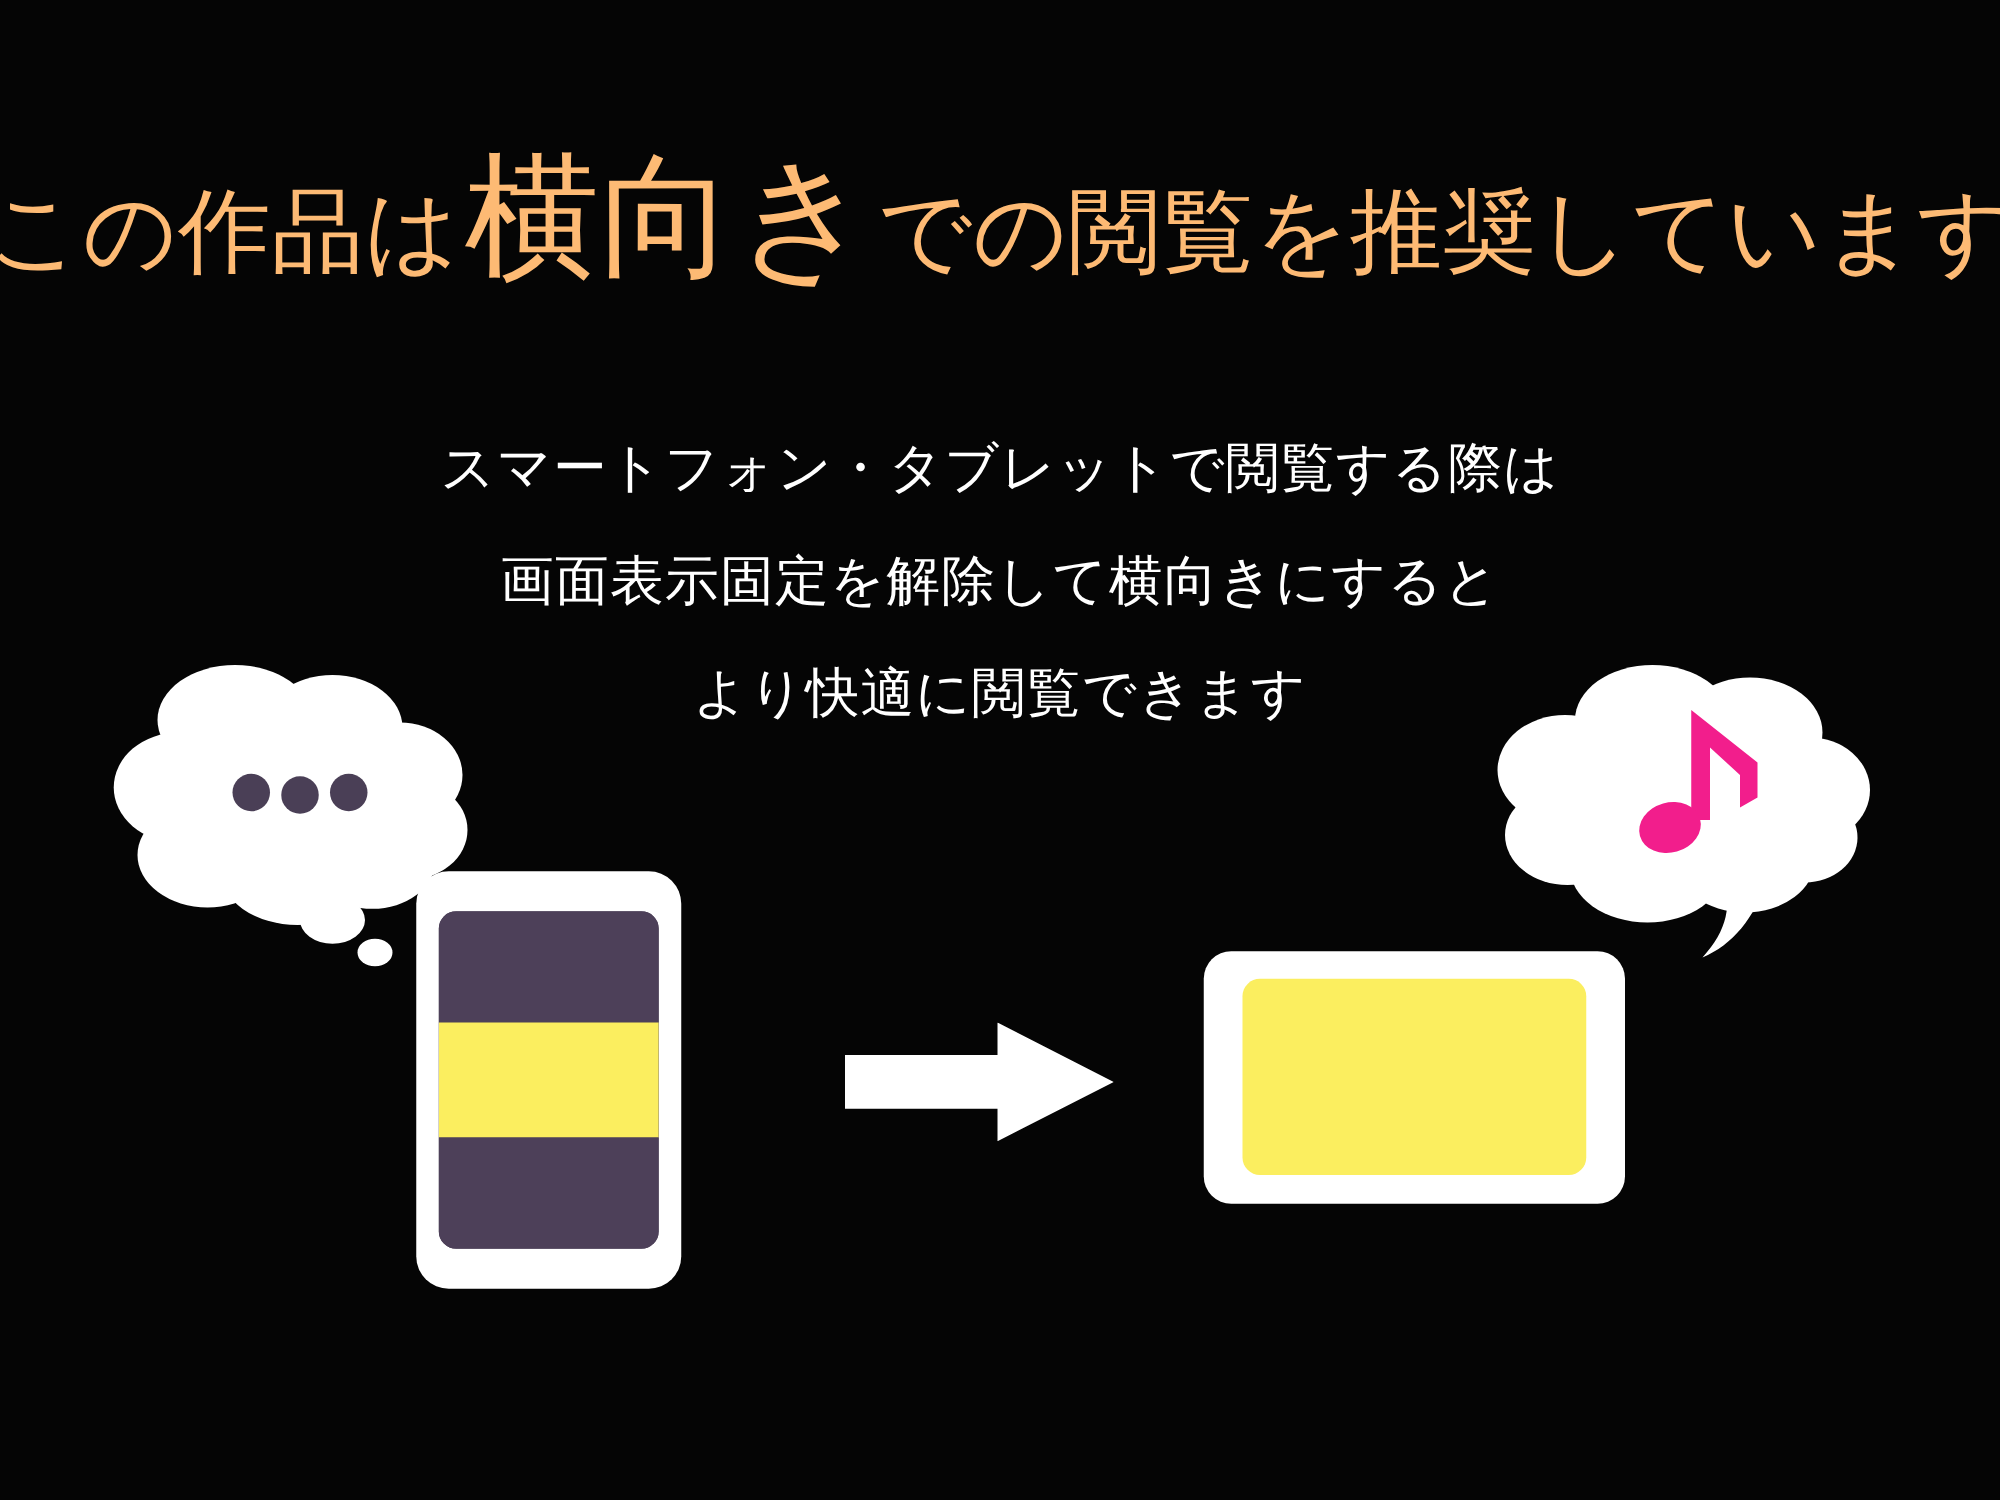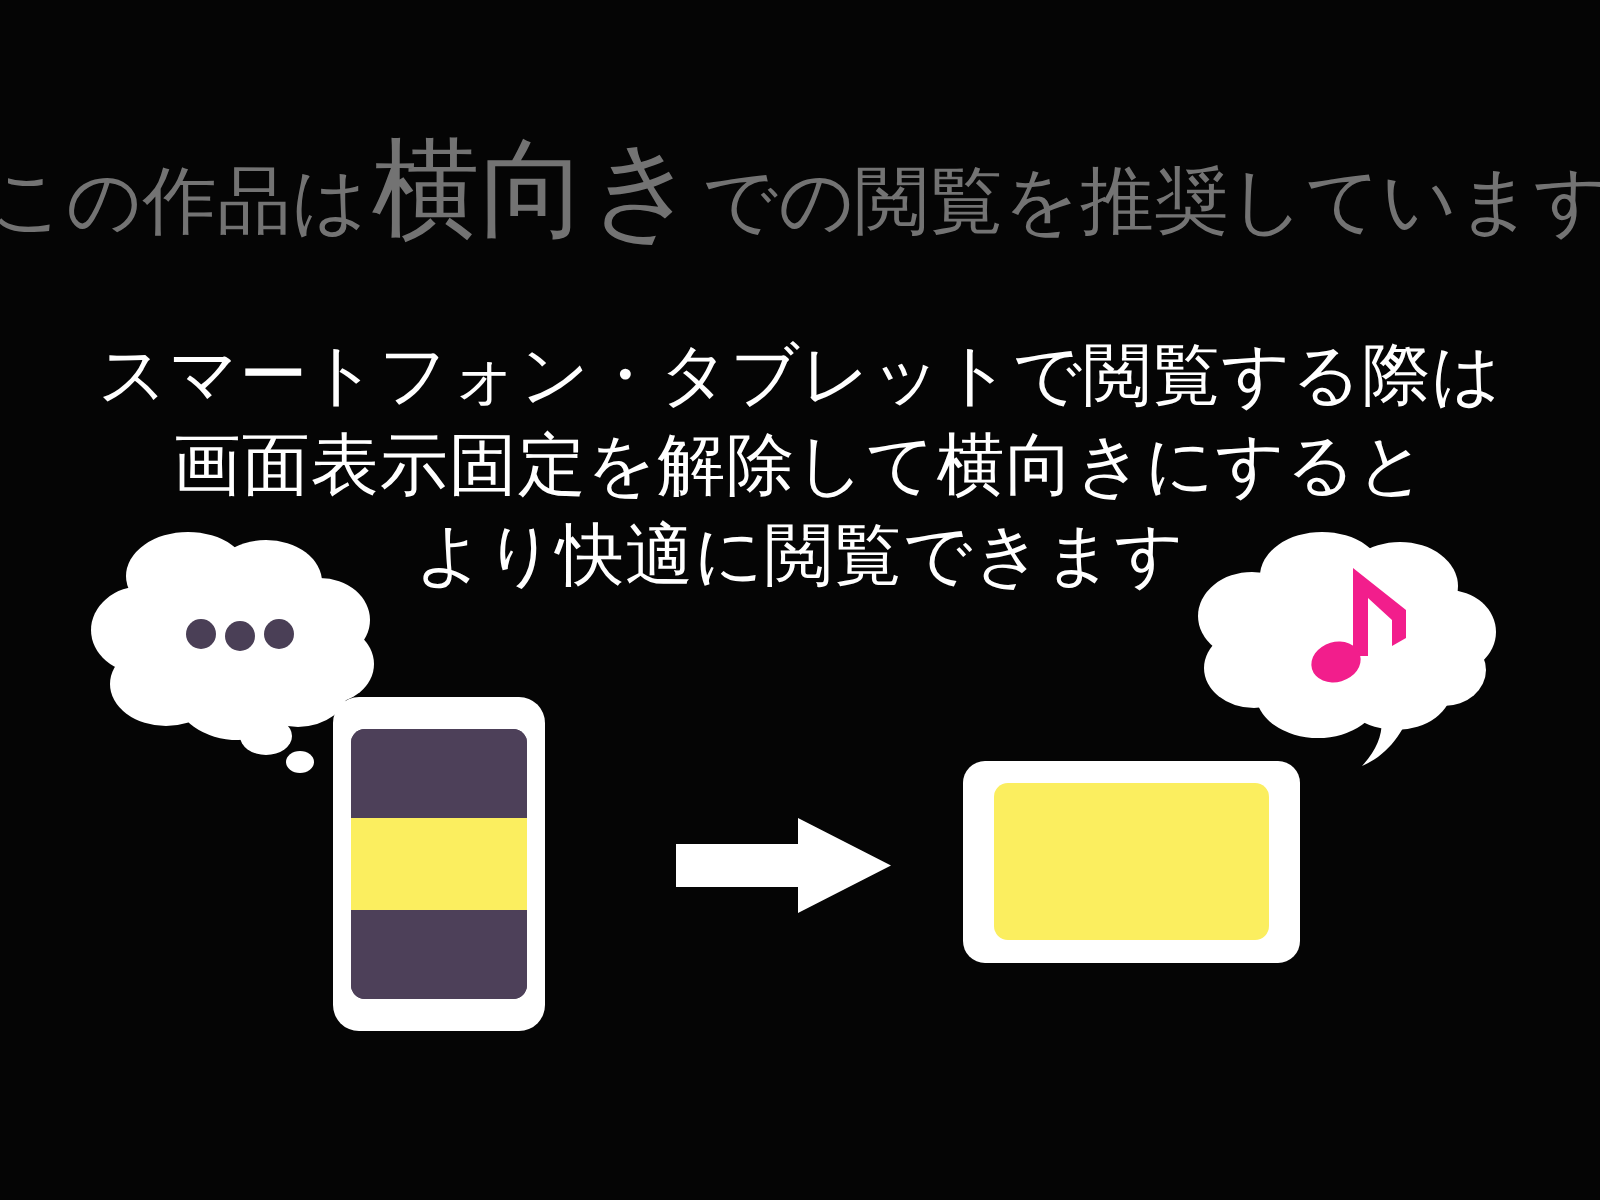--- a/index.html
+++ b/index.html
@@ -15,29 +15,29 @@
     position: relative;
     width: 1600px;
     height: 1200px;
     background: #050505;
     overflow: hidden;
   }
 
   
   #title-row {
     position: absolute;
-    top: 135px;
+    top: 120px;
     left: 0;
     width: 1600px;
     height: 130px;
     display: flex;
     align-items: baseline;
     justify-content: center;
     white-space: nowrap;
-    color: #737373;
+    color: #fdba74;
   }
   .title-normal {
     font-size: 74px;
     font-weight: 500;
     letter-spacing: 0.5px;
     line-height: 1;
   }
   .title-emph {
     font-size: 108px;
     font-weight: 400;
@@ -49,21 +49,21 @@
   
   #body-lines {
     position: absolute;
     top: 330px;
     left: 0;
     width: 1600px;
     text-align: center;
     color: #ffffff;
   }
   .body-line {
-    font-size: 68px;
+    font-size: 43px;
     font-weight: 500;
     line-height: 90px;
     letter-spacing: 1px;
     white-space: nowrap;
   }
 
   
   .bubble-wrap { position: absolute; }
 
   #thought-bubble-left  { left: 88px;  top: 524px;  width: 300px; height: 250px; }

